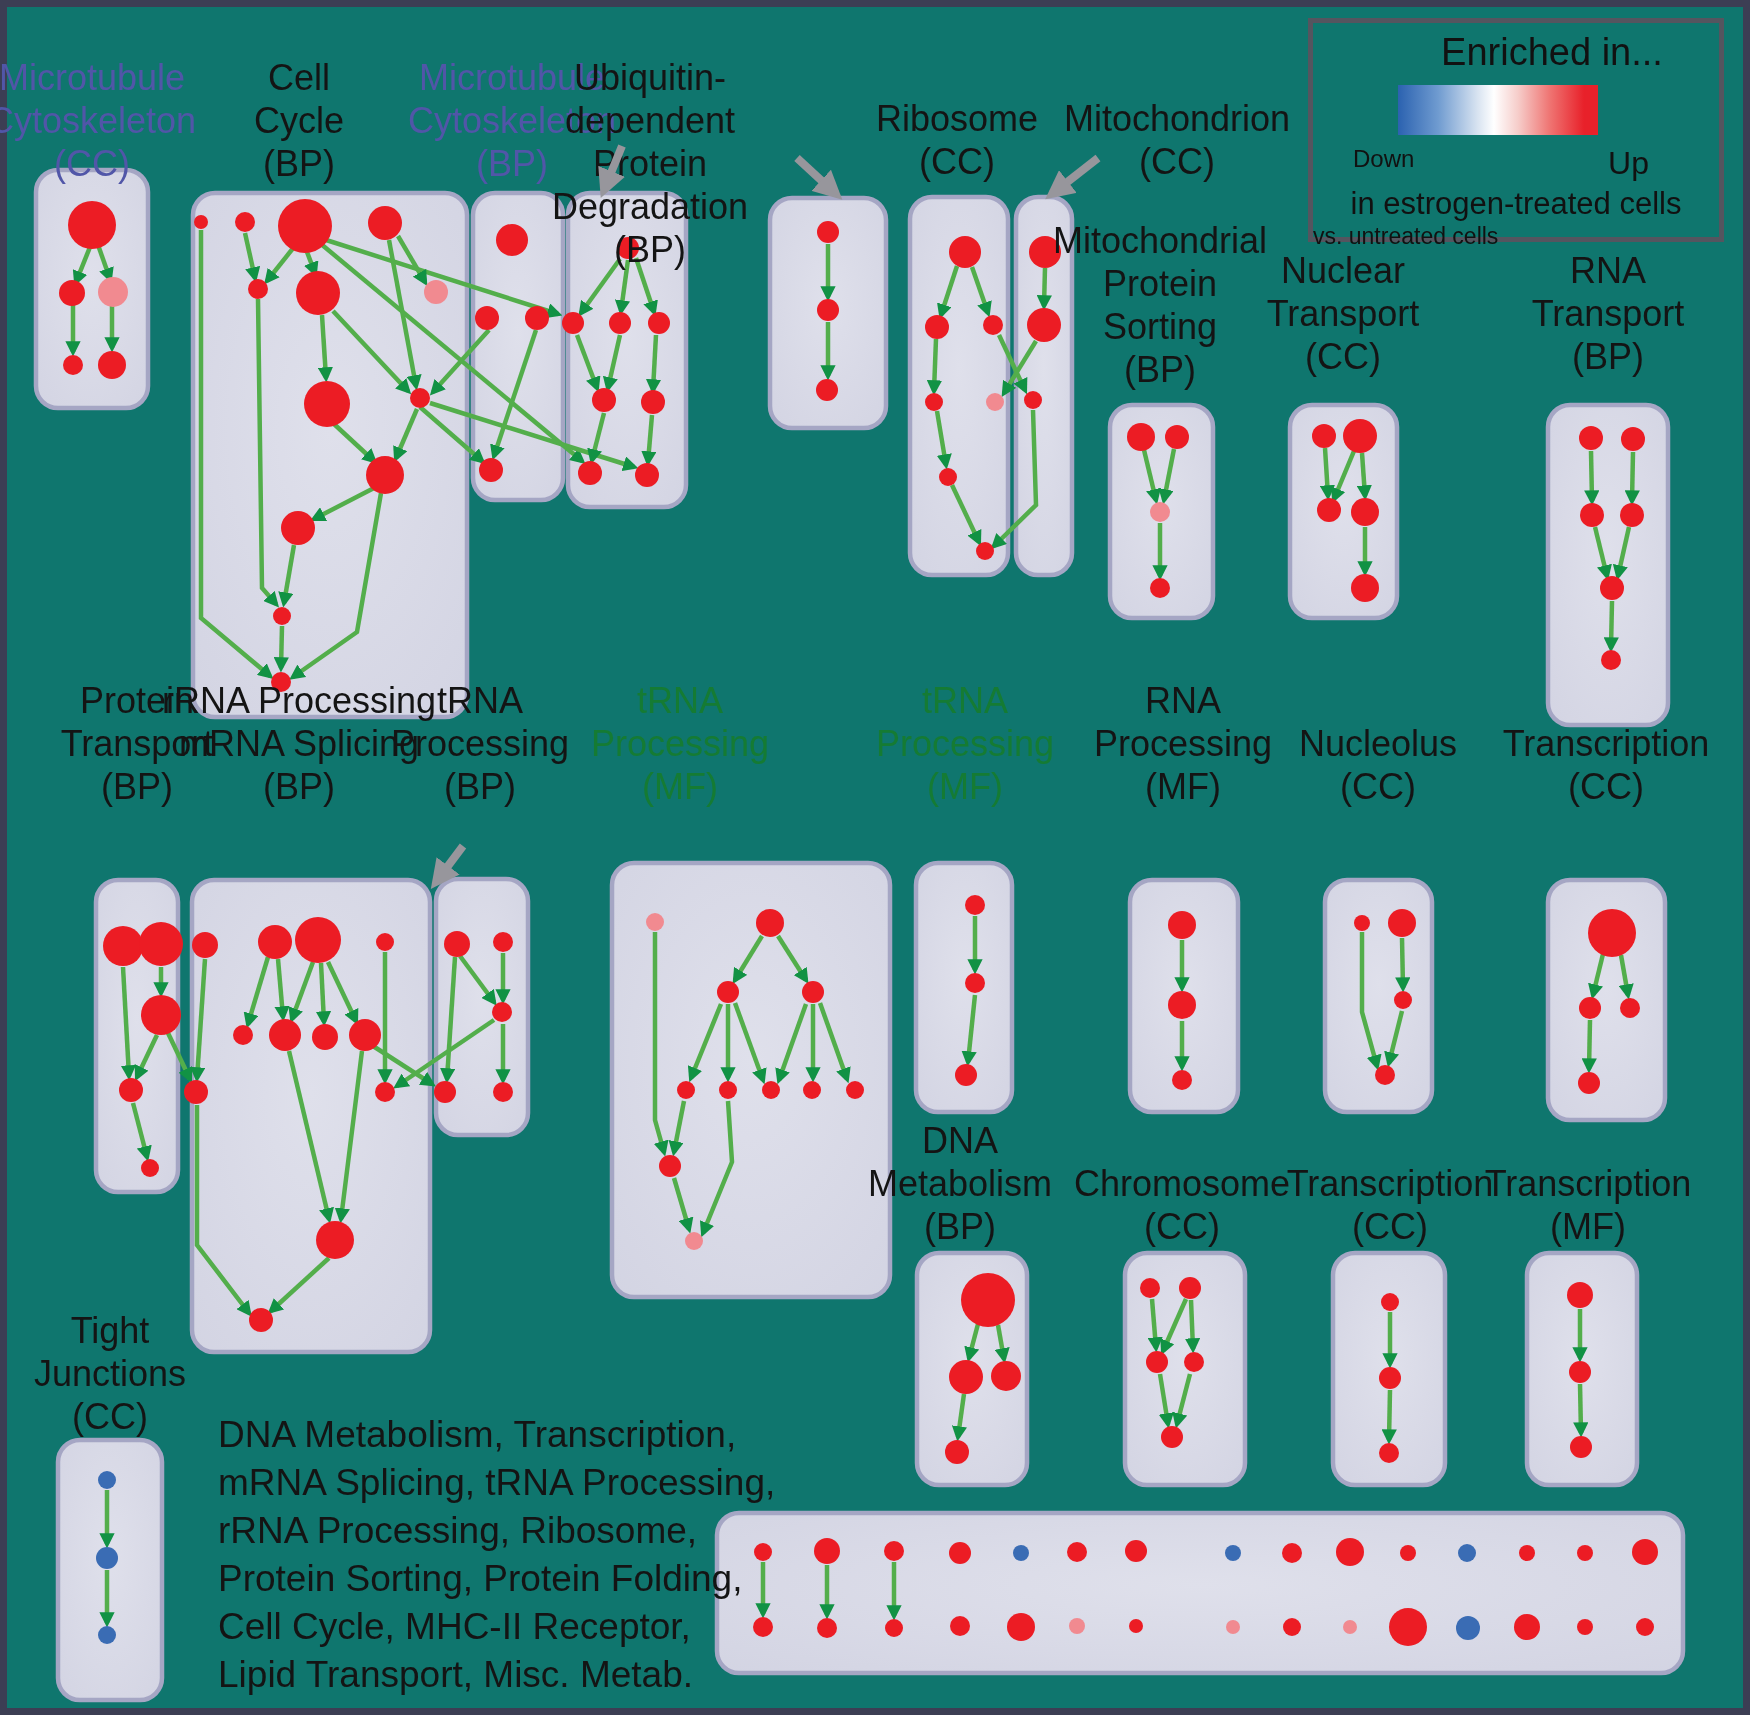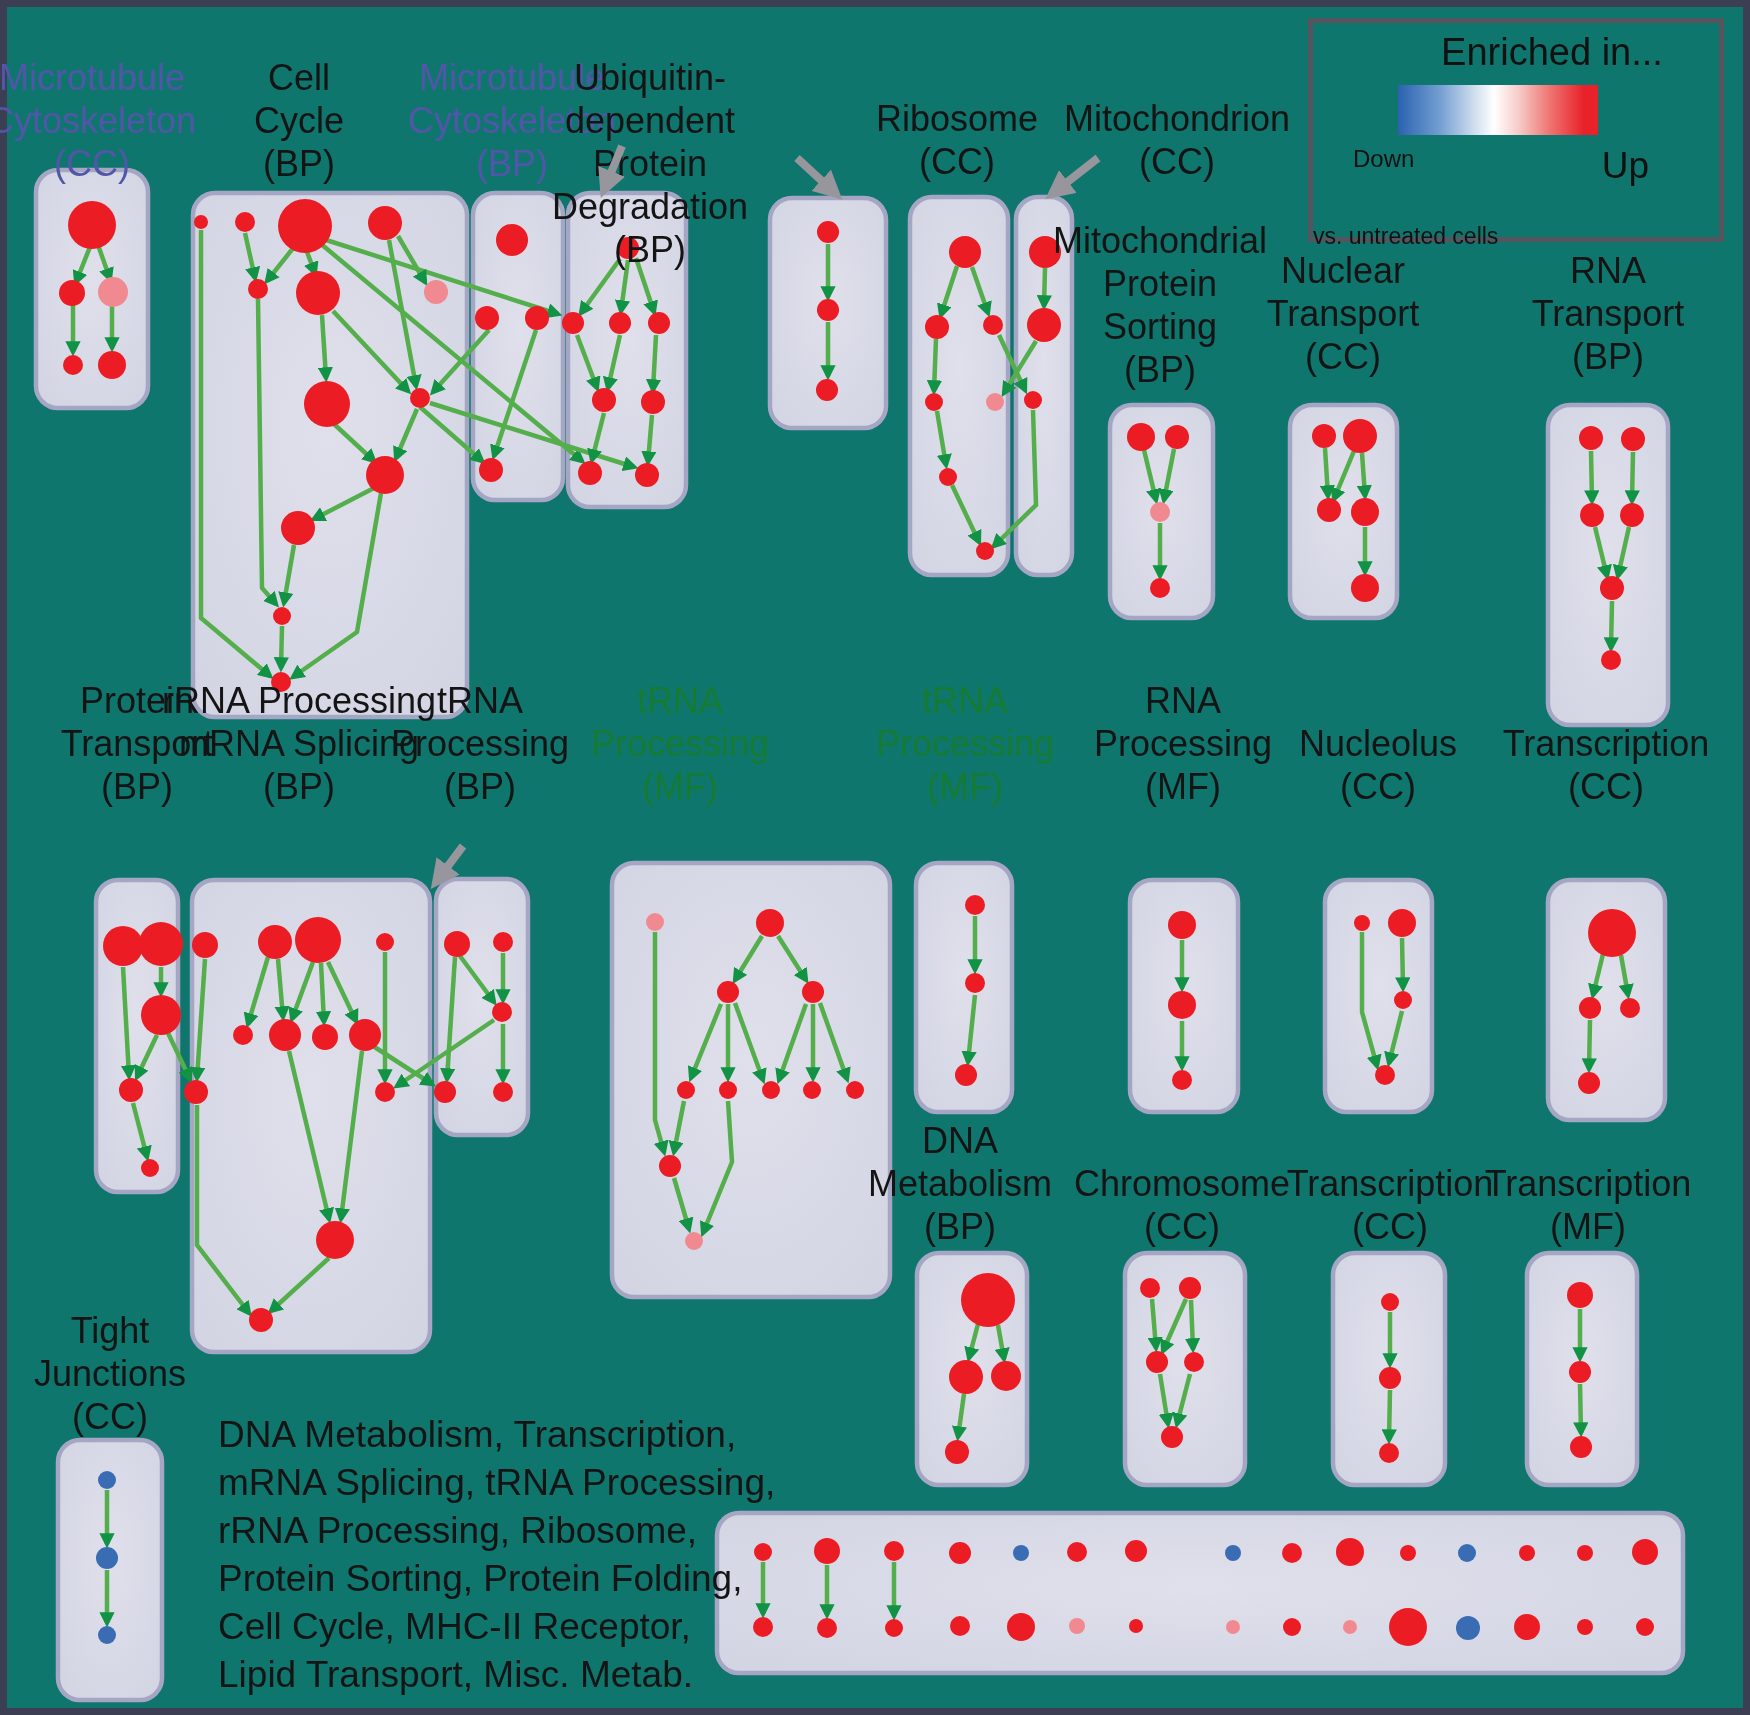--- a/index.html
+++ b/index.html
@@ -12,21 +12,21 @@
   svg{position:absolute;left:0;top:0;}
   .legend{
     position:absolute;left:1308px;top:18px;width:416px;height:224px;
     border:5px solid #54555f;box-sizing:border-box;
   }
   .lg-title{position:absolute;left:0;top:8px;width:100%;text-align:center;
     font-size:38px;color:#111;margin-left:36px;}
   .lg-bar{position:absolute;left:85px;top:62px;width:200px;height:50px;
     background:linear-gradient(90deg,#2b62b0 0%,#6f9bd0 20%,#d9e4f1 40%,#ffffff 48%,#f6cdca 60%,#ef7472 76%,#e8212a 93%,#e8212a 100%);}
   .lg-down{position:absolute;left:40px;top:122px;font-size:24px;color:#111;}
-  .lg-up{position:absolute;right:70px;top:122px;font-size:37px;color:#111;}
+  .lg-up{position:absolute;right:70px;top:122px;font-size:32px;color:#111;}
   .lg-l1{position:absolute;left:0;top:163px;width:100%;text-align:center;font-size:31px;color:#111;}
   .lg-l2{position:absolute;left:0;top:200px;width:100%;text-align:left;font-size:23px;color:#111;}
 </style>
 </head>
 <body>
 
 <div class="stage">
   <svg width="1750" height="1715" viewBox="0 0 1750 1715">
     <defs>
       <radialGradient id="gBox" cx="0.5" cy="0.45" r="0.8">
@@ -378,15 +378,16 @@
         <text x="218" y="1639" fill="#141414" font-size="37" font-family="&quot;Liberation Sans&quot;, sans-serif">Cell Cycle, MHC-II Receptor,</text>
         <text x="218" y="1687" fill="#141414" font-size="37" font-family="&quot;Liberation Sans&quot;, sans-serif">Lipid Transport, Misc. Metab.</text>
       </g>
   </svg>
 
   <div class="legend">
     <div class="lg-title">Enriched in...</div>
     <div class="lg-bar"></div>
     <div class="lg-down">Down</div>
     <div class="lg-up">Up</div>
+    <div class="lg-l1">in estrogen-treated cells</div>
     <div class="lg-l2">vs. untreated cells</div>
   </div>
 </div>
 
 </body></html>

